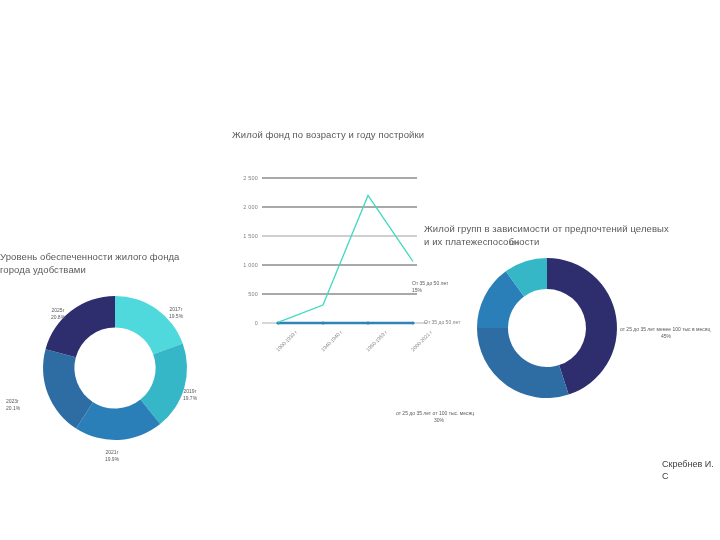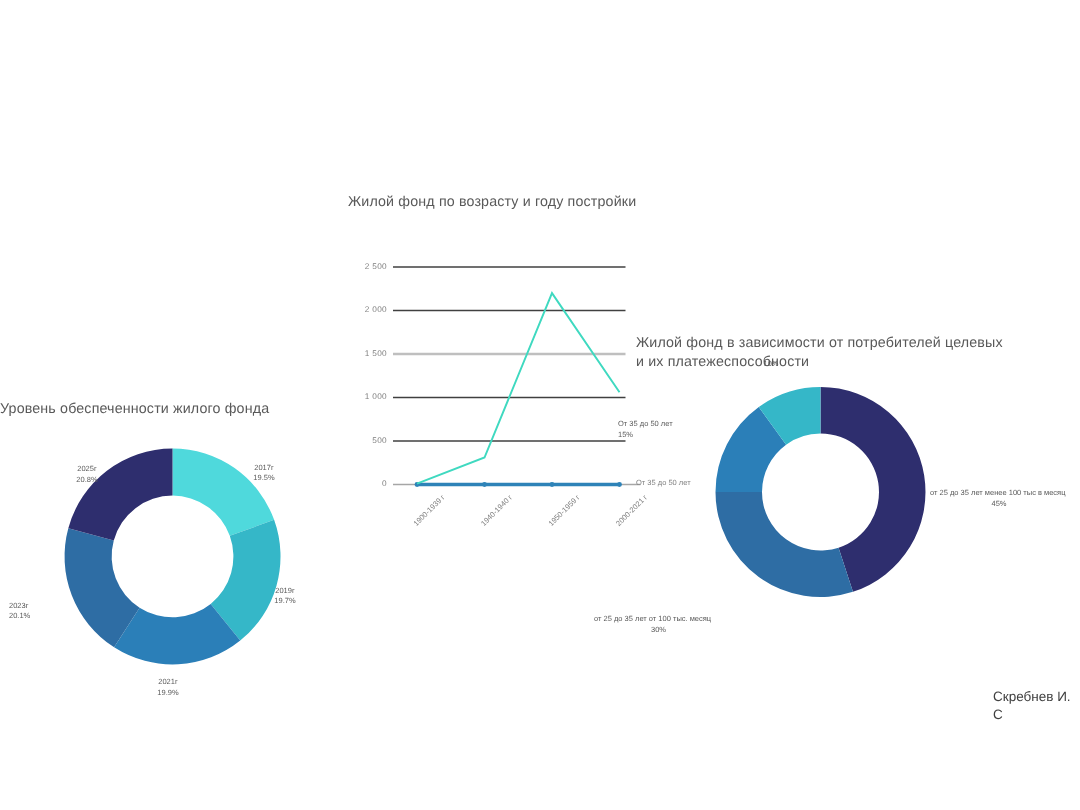--- a/index.html
+++ b/index.html
@@ -79,24 +79,25 @@
     line-height: 12px;
     color: #404040;
     width: 60px;
   }
 </style>
 </head>
 <body>
 
 <div class="slide">
 
-  <div class="chart-block" style="left:0px; top:250px; width:230px; height:220px;margin-top:16px;">
+  <div class="chart-block" style="left:0px; top:250px; width:230px; height:220px;">
 
     <div class="chart-title" style="width:230px;">
       <div>Уровень обеспеченности жилого фонда</div>
+      <div>города удобствами</div>
     </div>
 
     <div class="donut-wrap" style="width:230px; height:180px;">
       <svg class="donut-svg" width="230" height="180" viewBox="0 0 230 180">
         <g transform="translate(115,92)">
 
           <path fill="#4fd9dc" d="M 0,-72 A 72,72 0 0,1 67.75,-24.42 L 38.19,-13.77 A 40.6,40.6 0 0,0 0,-40.6 Z"></path>
 
           <path fill="#35b7c8" d="M 67.75,-24.42 A 72,72 0 0,1 45.15,56.07 L 25.45,31.61 A 40.6,40.6 0 0,0 38.19,-13.77 Z"></path>
 
@@ -171,21 +172,21 @@
       <div class="lc-xtick" style="left:90px; top:180px; width:62px;">1950-1959 г</div>
       <div class="lc-xtick" style="left:135px; top:180px; width:62px;">2000-2021 г</div>
 
       <div class="lc-side-note" style="left:192px; top:170px;">От 35 до 50 лет</div>
     </div>
   </div>
 
   <div class="chart-block" style="left:412px; top:222px; width:300px; height:240px;">
 
     <div class="chart-title" style="width:276px; margin-left:12px;">
-      <div>Жилой фонд в зависимости от потребителей целевых</div>
+      <div>Жилой групп в зависимости от предпочтений целевых</div>
       <div>и их платежеспособности</div>
     </div>
 
     <div class="donut-wrap" style="width:300px; height:175px;">
       <svg class="donut-svg" width="300" height="175" viewBox="0 0 300 175">
         <g transform="translate(135,80)">
 
           <path fill="#2e2e6e" d="M 0,-70 A 70,70 0 0,1 21.63,66.57 L 12.05,37.09 A 39,39 0 0,0 0,-39 Z"></path>
 
           <path fill="#2e6da4" d="M 21.63,66.57 A 70,70 0 0,1 -70,0 L -39,0 A 39,39 0 0,0 12.05,37.09 Z"></path>

